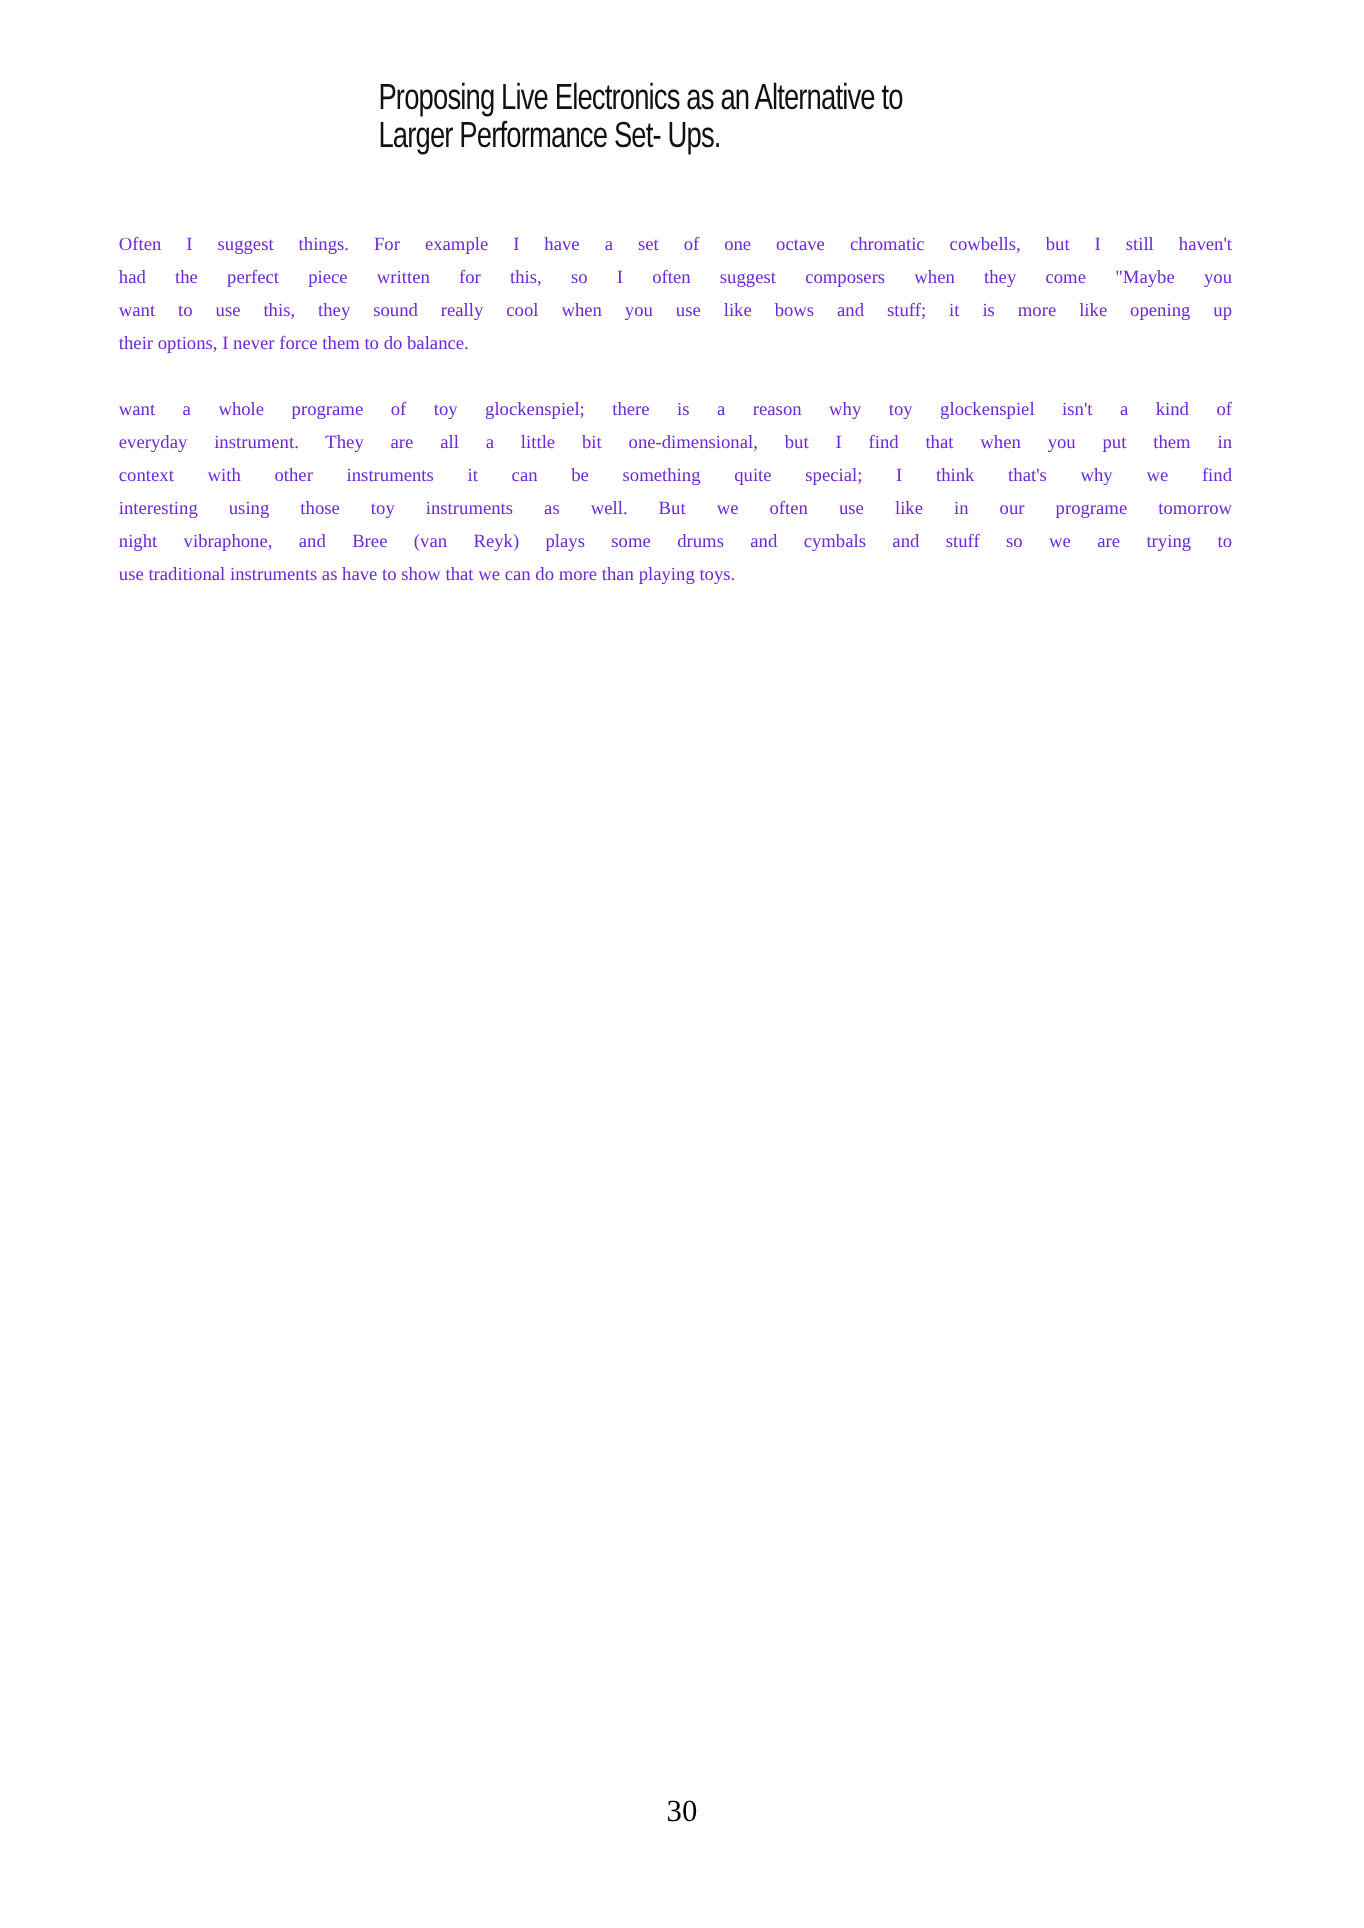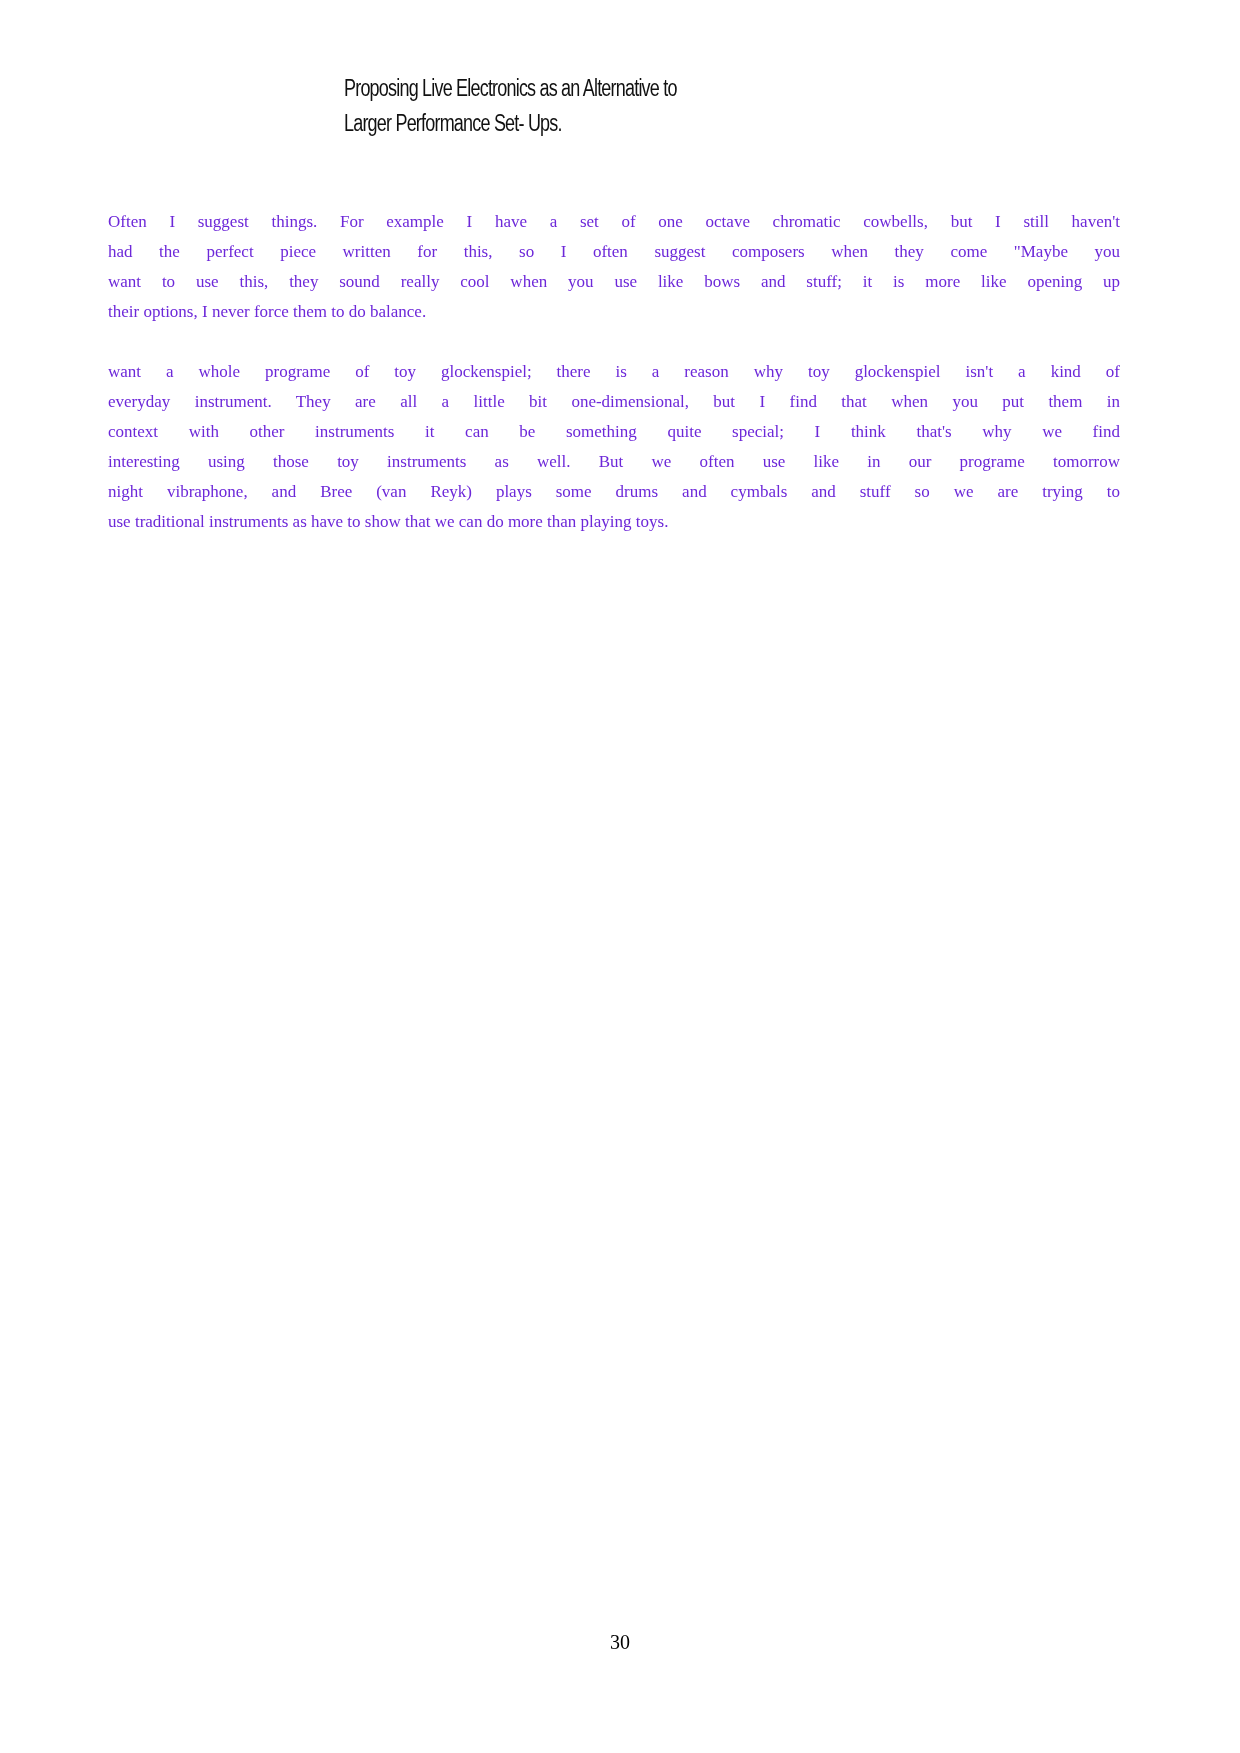--- a/index.html
+++ b/index.html
@@ -16,21 +16,21 @@
     font-family: "Liberation Serif", serif;
     color: #000000;
   }
   
   .title {
     position: absolute;
     left: 344px;
     top: 72px;
     font-family: "Liberation Sans", sans-serif;
     font-weight: 300;
-    font-size: 18px;
+    font-size: 25px;
     line-height: 35px;
     letter-spacing: -0.8px;
     color: #111111;
   }
   .title-line {
     display: block;
     white-space: nowrap;
     transform: scaleY(1.32);
     transform-origin: 0 55%;
   }
@@ -56,21 +56,21 @@
   .text-line.last-line {
     text-align-last: left;
   }
   
   .page-number {
     position: absolute;
     left: 0;
     top: 1631px;
     width: 100%;
     text-align: center;
-    font-size: 20px;
+    font-size: 28px;
     color: #000000;
   }
 </style>
 </head>
 <body>
 
 <div class="page">
 
   <div class="title">
     <span class="title-line">Proposing Live Electronics as an Alternative to</span>

